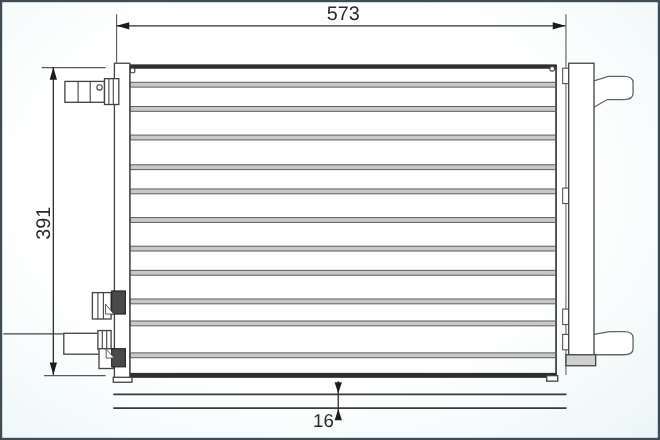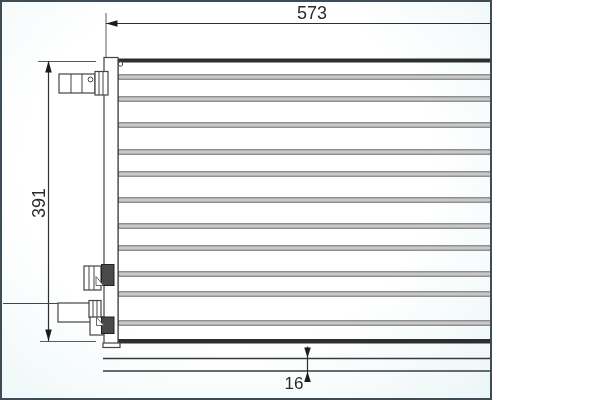--- a/index.html
+++ b/index.html
@@ -1,18 +1,18 @@
 <!DOCTYPE html>
 <html><head>
 <meta charset="utf-8">
 <style>
   html,body{margin:0;padding:0;background:#ffffff;}
   body{width:600px;height:400px;font-family:"Liberation Sans",sans-serif;}
   .frame{
-    position:relative;width:492px;height:400px;box-sizing:border-box;
+    position:relative;width:600px;height:400px;box-sizing:border-box;
     border:2px solid #3E4D55;
     background:radial-gradient(ellipse at 46% 42%, #ffffff 55%, #ecf6f7 100%);
     overflow:hidden;
   }
   svg{position:absolute;left:0;top:0;display:block;}
   text{font-family:"Liberation Sans",sans-serif;fill:#2b2b2b;}
   .dimline{stroke:#2f2f2f;stroke-width:1.2;}
   .extline{stroke:#5a5a5a;stroke-width:1;}
   .arrow{fill:#1c1c1c;stroke:none;}
   .part{fill:#ffffff;stroke:#444444;stroke-width:1.2;}

